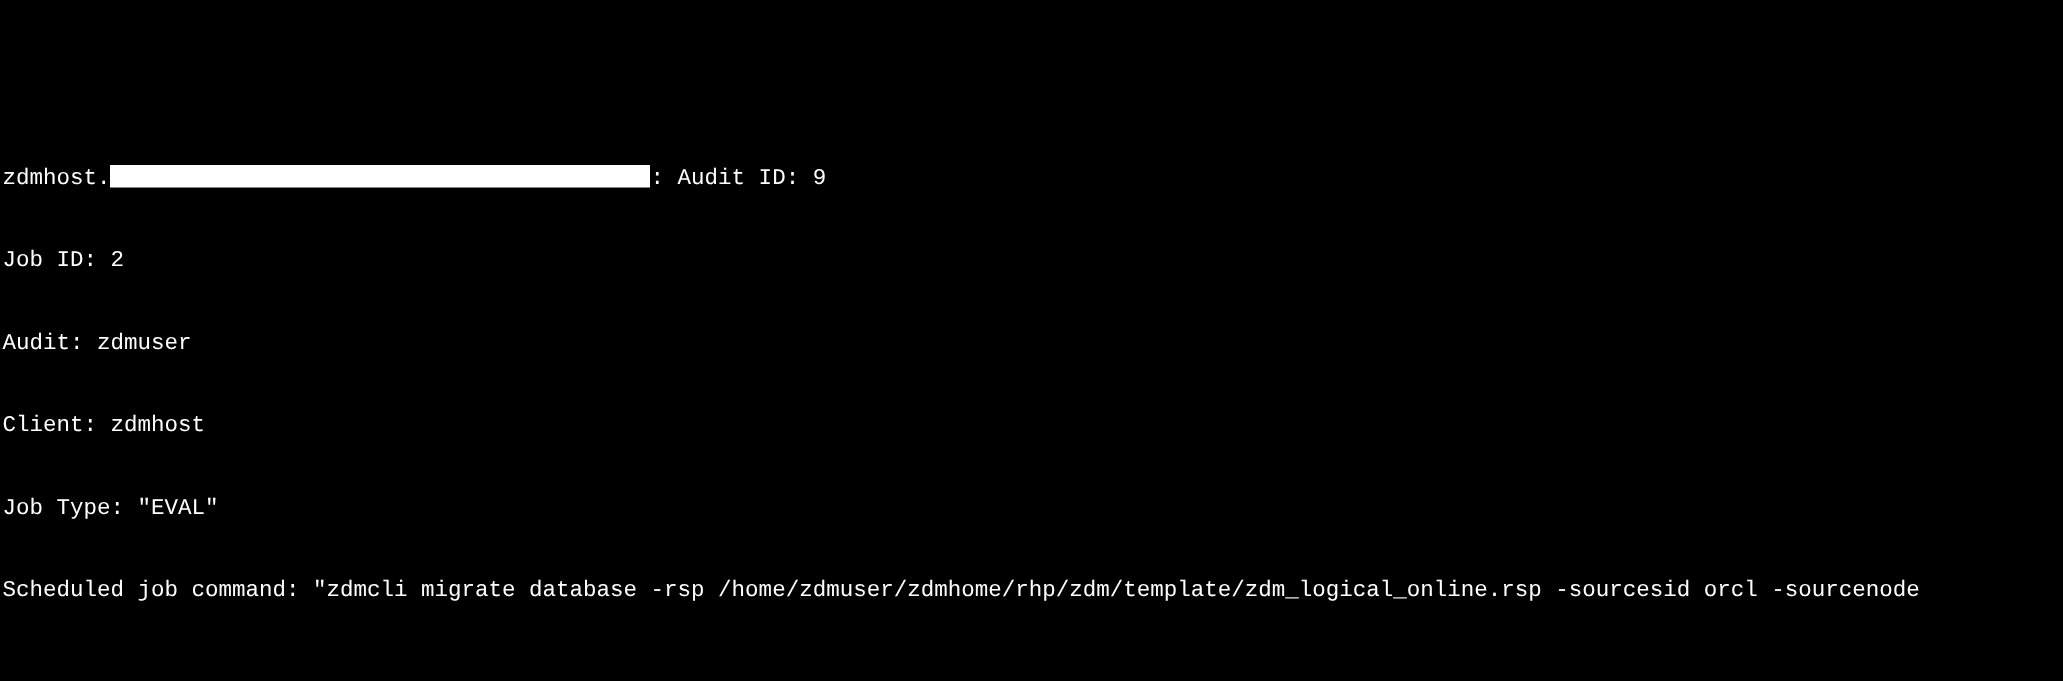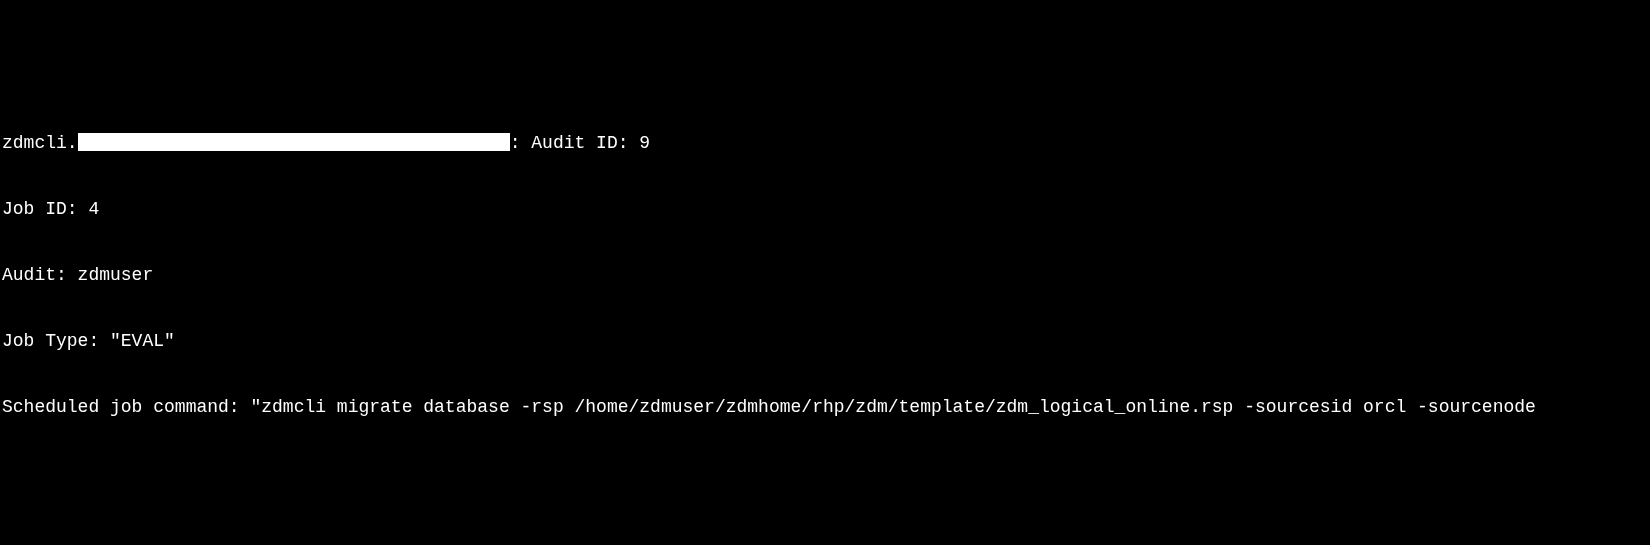--- a/index.html
+++ b/index.html
@@ -23,23 +23,24 @@
       margin-top: -3px;
     }
     .nowrap { white-space: pre; }
   </style>
 </head>
 <body>
 
 
 
 <div>
-  <span class="line nowrap"><span>zdmcli.</span><span class="redact" id="redact1" style="width: 40ch;"></span><span>: Audit ID: 9</span></span>
-  <span class="line nowrap">Job ID: 4</span>
+  <span class="line nowrap"><span>zdmhost.</span><span class="redact" id="redact1" style="width: 40ch;"></span><span>: Audit ID: 9</span></span>
+  <span class="line nowrap">Job ID: 2</span>
   <span class="line nowrap">Audit: zdmuser</span>
+  <span class="line nowrap">Client: zdmhost</span>
   <span class="line nowrap">Job Type: "EVAL"</span>
   <span class="line"><span>Scheduled job command: "zdmcli migrate database -rsp /home/zdmuser/zdmhome/rhp/zdm/template/zdm_logical_online.rsp -sourcesid orcl -sourcenode </span></span>
   
   
   
   
   
   
   
   

